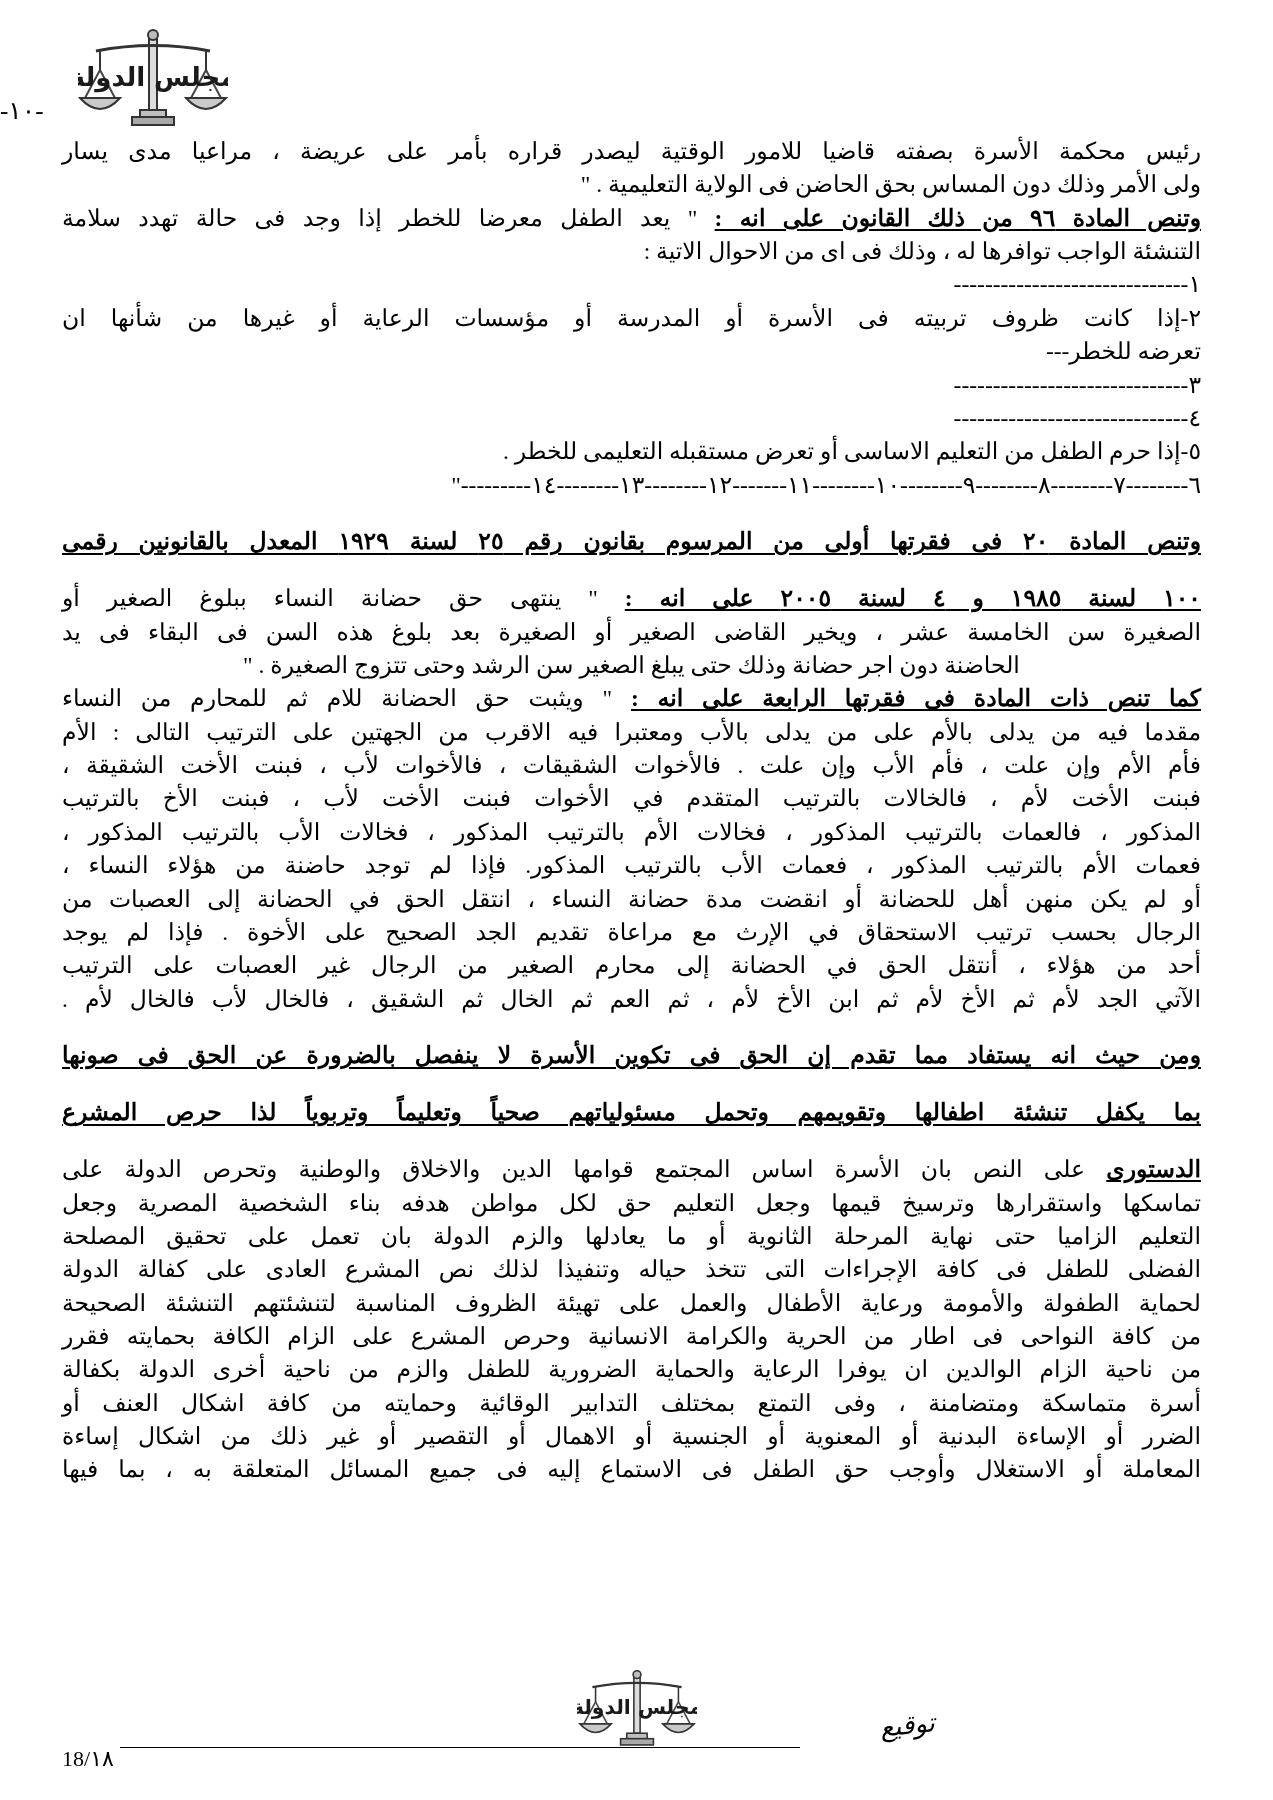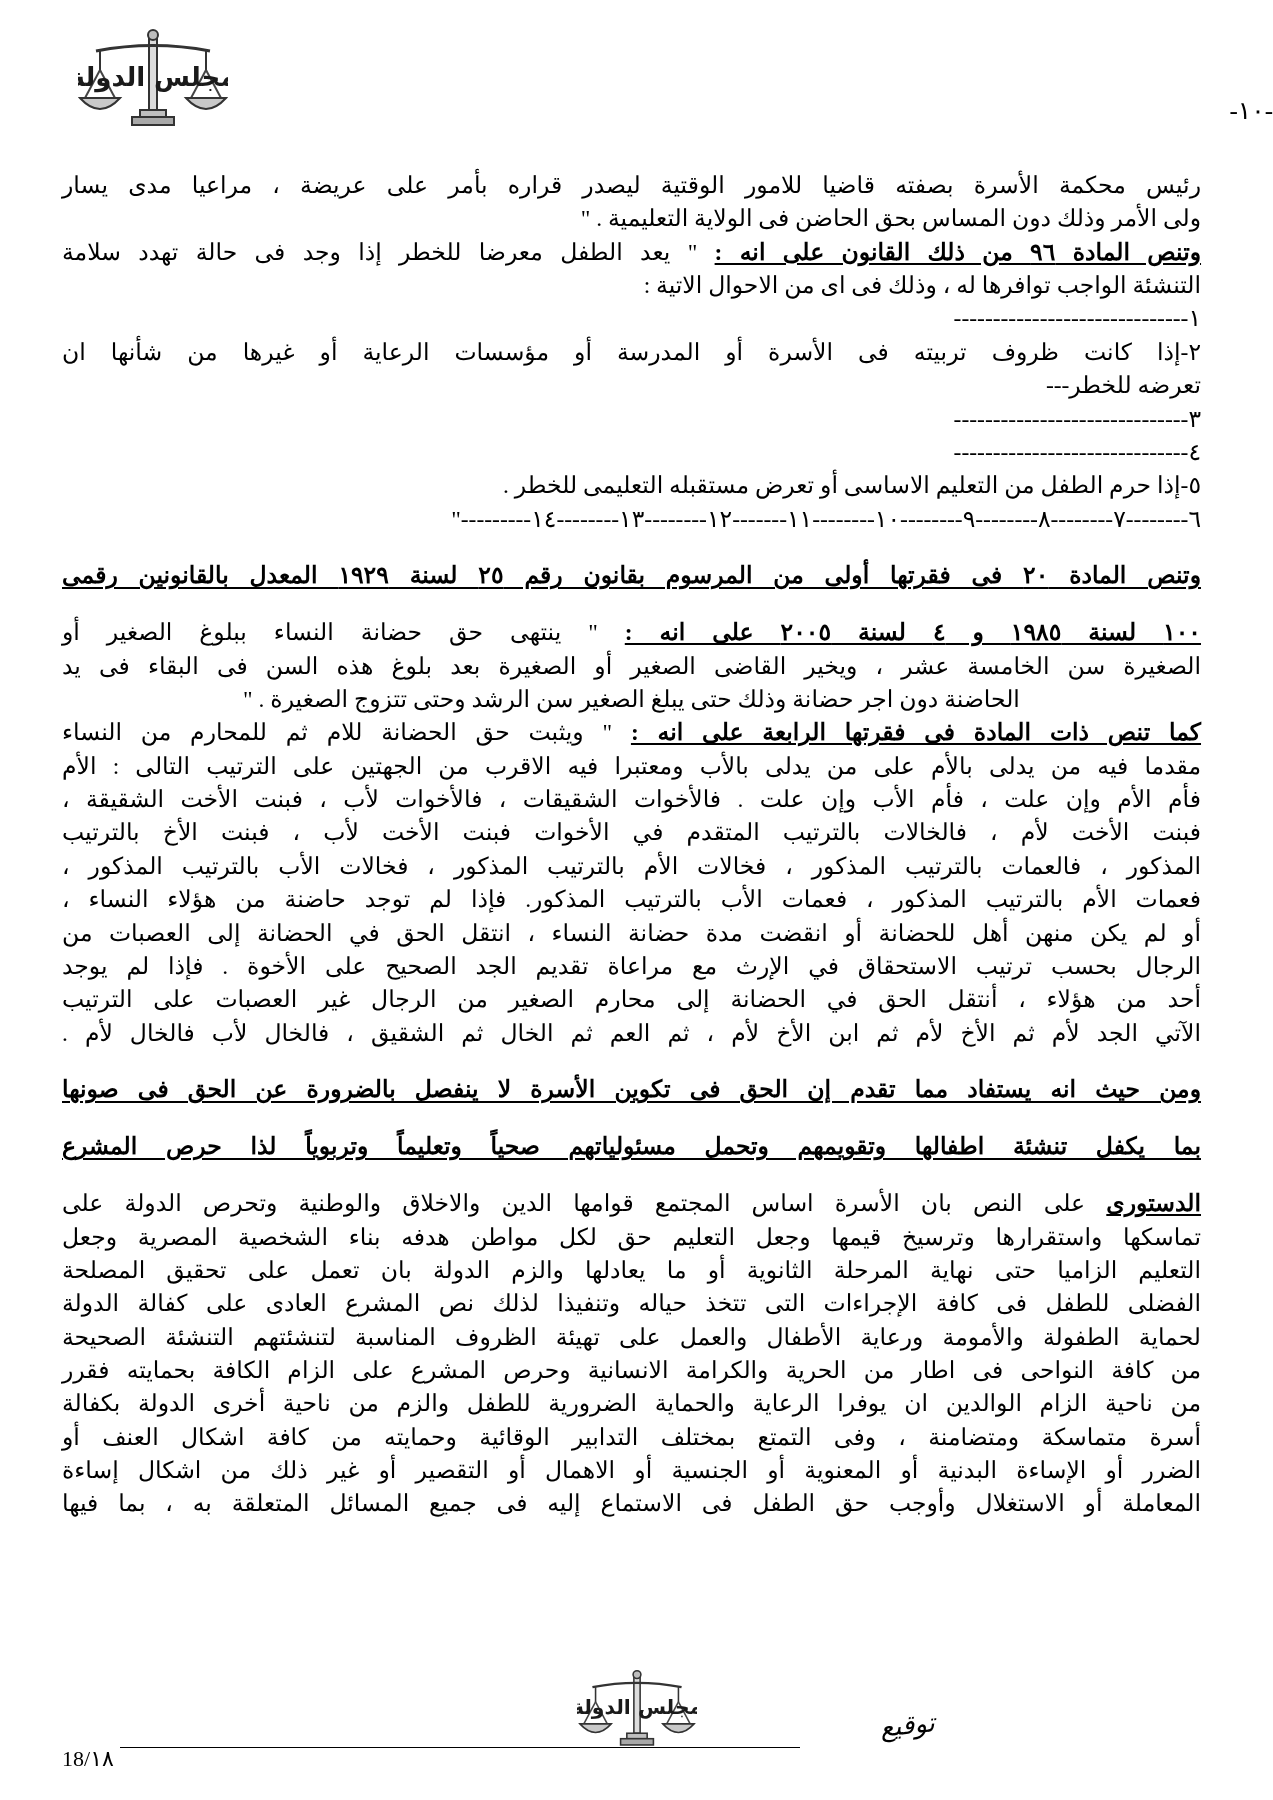--- a/index.html
+++ b/index.html
@@ -39,38 +39,37 @@
     height: 86px;
   }
   .logo-top svg, .logo-bottom svg { width: 100%; height: 100%; display:block; }
 
   
   .page-number {
     position: absolute;
     top: 96px;
     left: 0;
     right: 0;
-    text-align: right;
+    text-align: left;
     font-size: 25px;
     font-weight: 400;
     letter-spacing: 1px;
   }
 
   
   .body-wrap {
     position: absolute;
     top: 135px;
     right: 72px;
     left: 62px;
     direction: rtl;
     text-align: justify;
     text-align-last: justify;
     font-size: 23.5px;
     line-height: 1.42;
-    margin-top: 34px;
   }
   p.para {
     margin: 0 0 0 0;
     text-align: justify;
     text-align-last: right;
     direction: rtl;
   }
   p.para.just-all { text-align-last: justify; }
   p.rightonly { text-align-last: right; }
 

